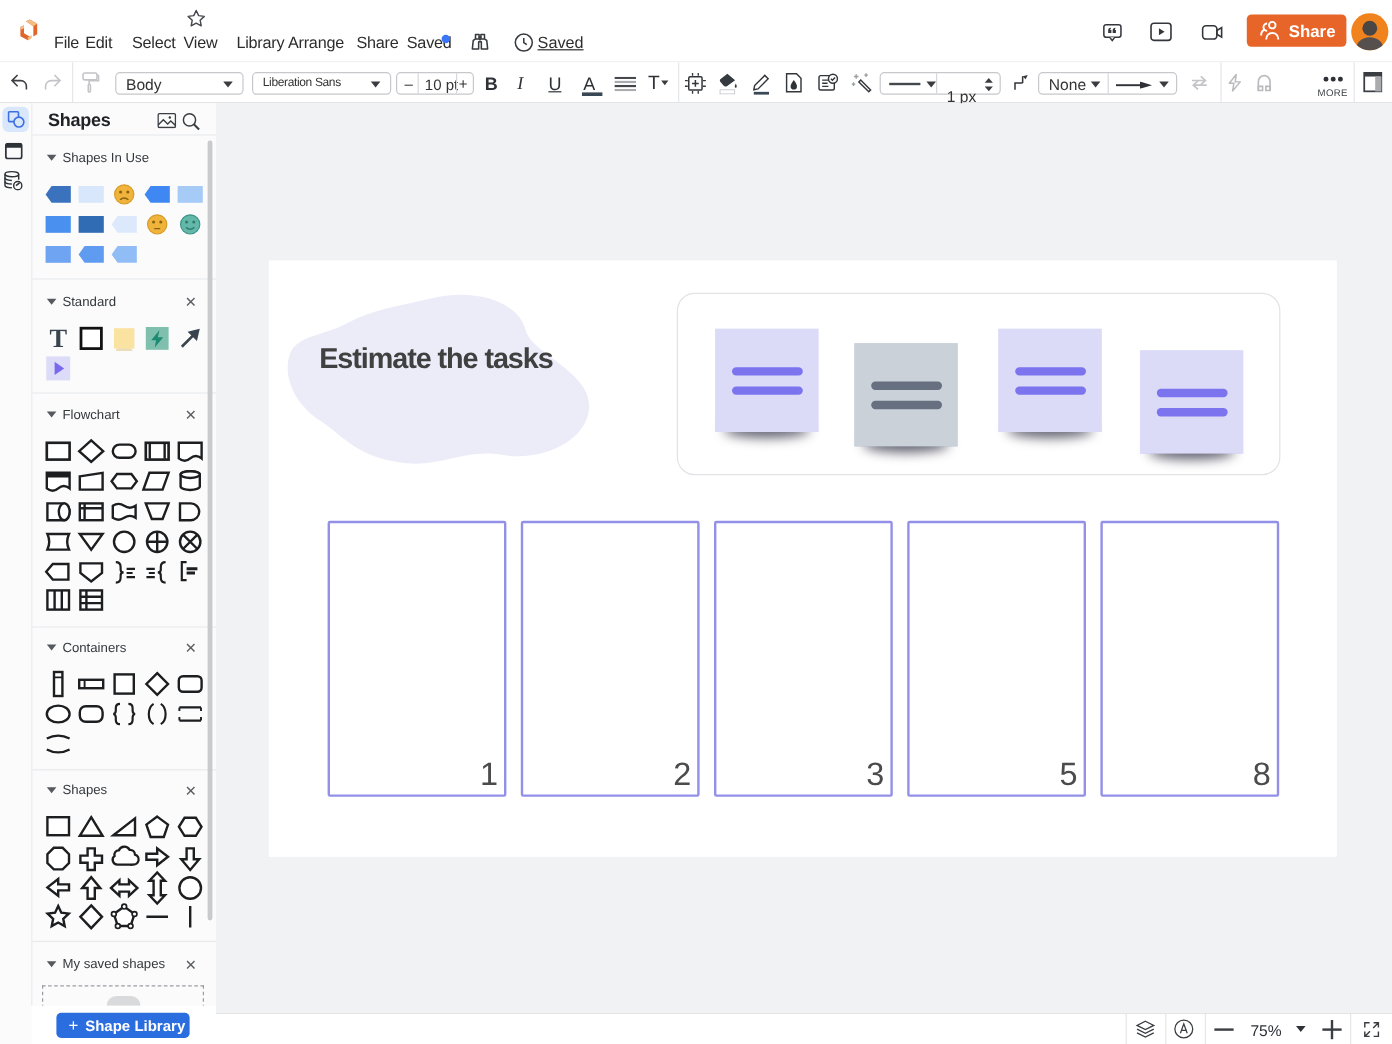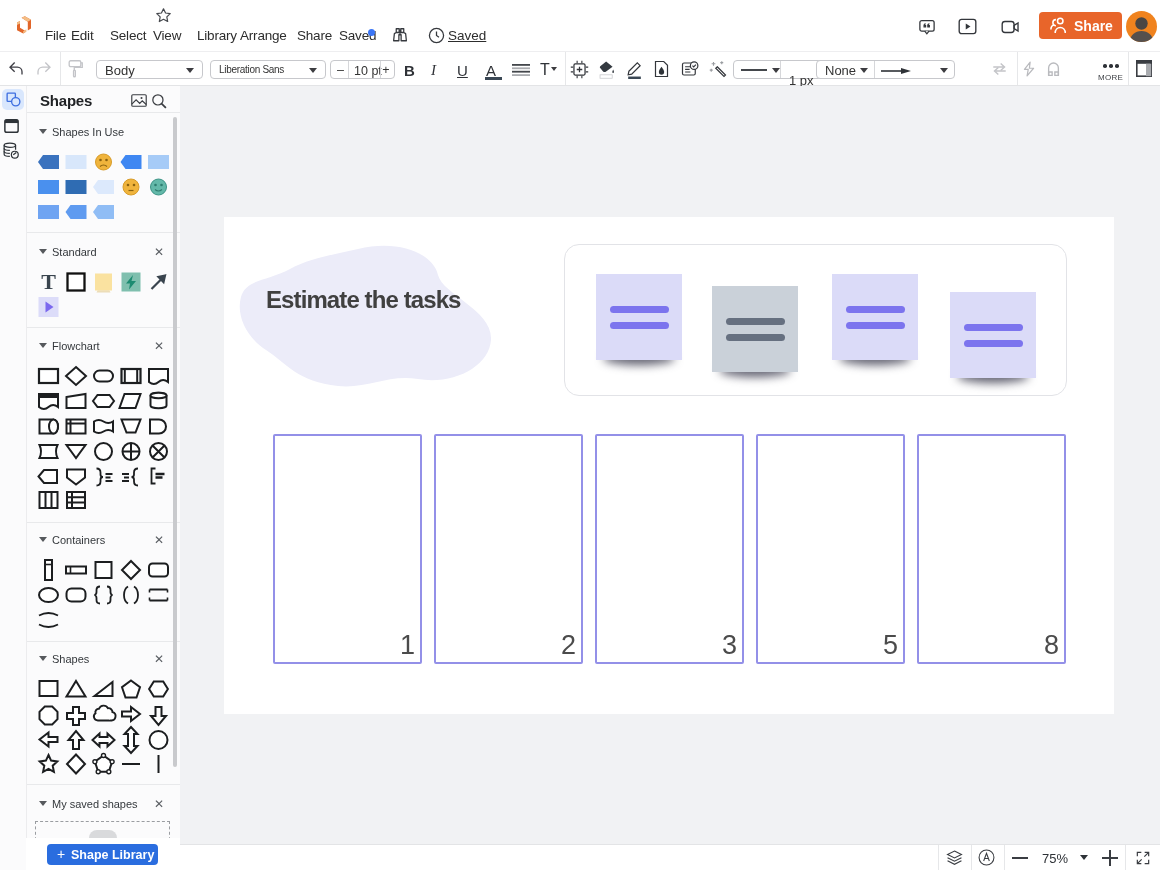--- a/index.html
+++ b/index.html
@@ -182,21 +182,21 @@
       <path d="M4 0l3.4 4H0.6z" fill="#3c3c40"></path>
         <path d="M4 11l3.4-4H0.6z" fill="#3c3c40"></path>
     </svg>
   </div>
   <svg class="abs" style="left:843px;top:8px" width="17" height="17" viewBox="0 0 24 24" fill="none" stroke="#33363b" stroke-width="1.8">
     <path d="M4 21 v-8 h9"></path>
     <path d="M13 8 v10" stroke-width="0"></path>
     <path d="M13 13 v-8"></path>
     <path d="M13 5 l6-1.5 -2.5 5z" fill="#33363b" stroke="none"></path>
   </svg>
-  <div class="tbox" style="left:816px;width:139px">
+  <div class="tbox" style="left:865px;width:116px">
     <span style="position:absolute;left:8px;top:2px">None</span>
     <span class="caret" style="left:43px;top:7px"></span>
     <span style="position:absolute;left:57px;top:0;width:1px;height:17px;background:#d6d7da"></span>
     <svg style="position:absolute;left:64px;top:7px" width="30" height="6" viewBox="0 0 30 6">
       <rect x="0" y="2.2" width="22" height="1.6" fill="#2e3237"></rect>
       <path d="M30 3 L20 0 v6 z" fill="#2e3237"></path>
     </svg>
     <span class="caret" style="right:6px;top:7px"></span>
   </div>
   <svg class="abs" style="left:990px;top:10px" width="19" height="14" viewBox="0 0 24 18" fill="none" stroke="#c3c4c8" stroke-width="1.8">

